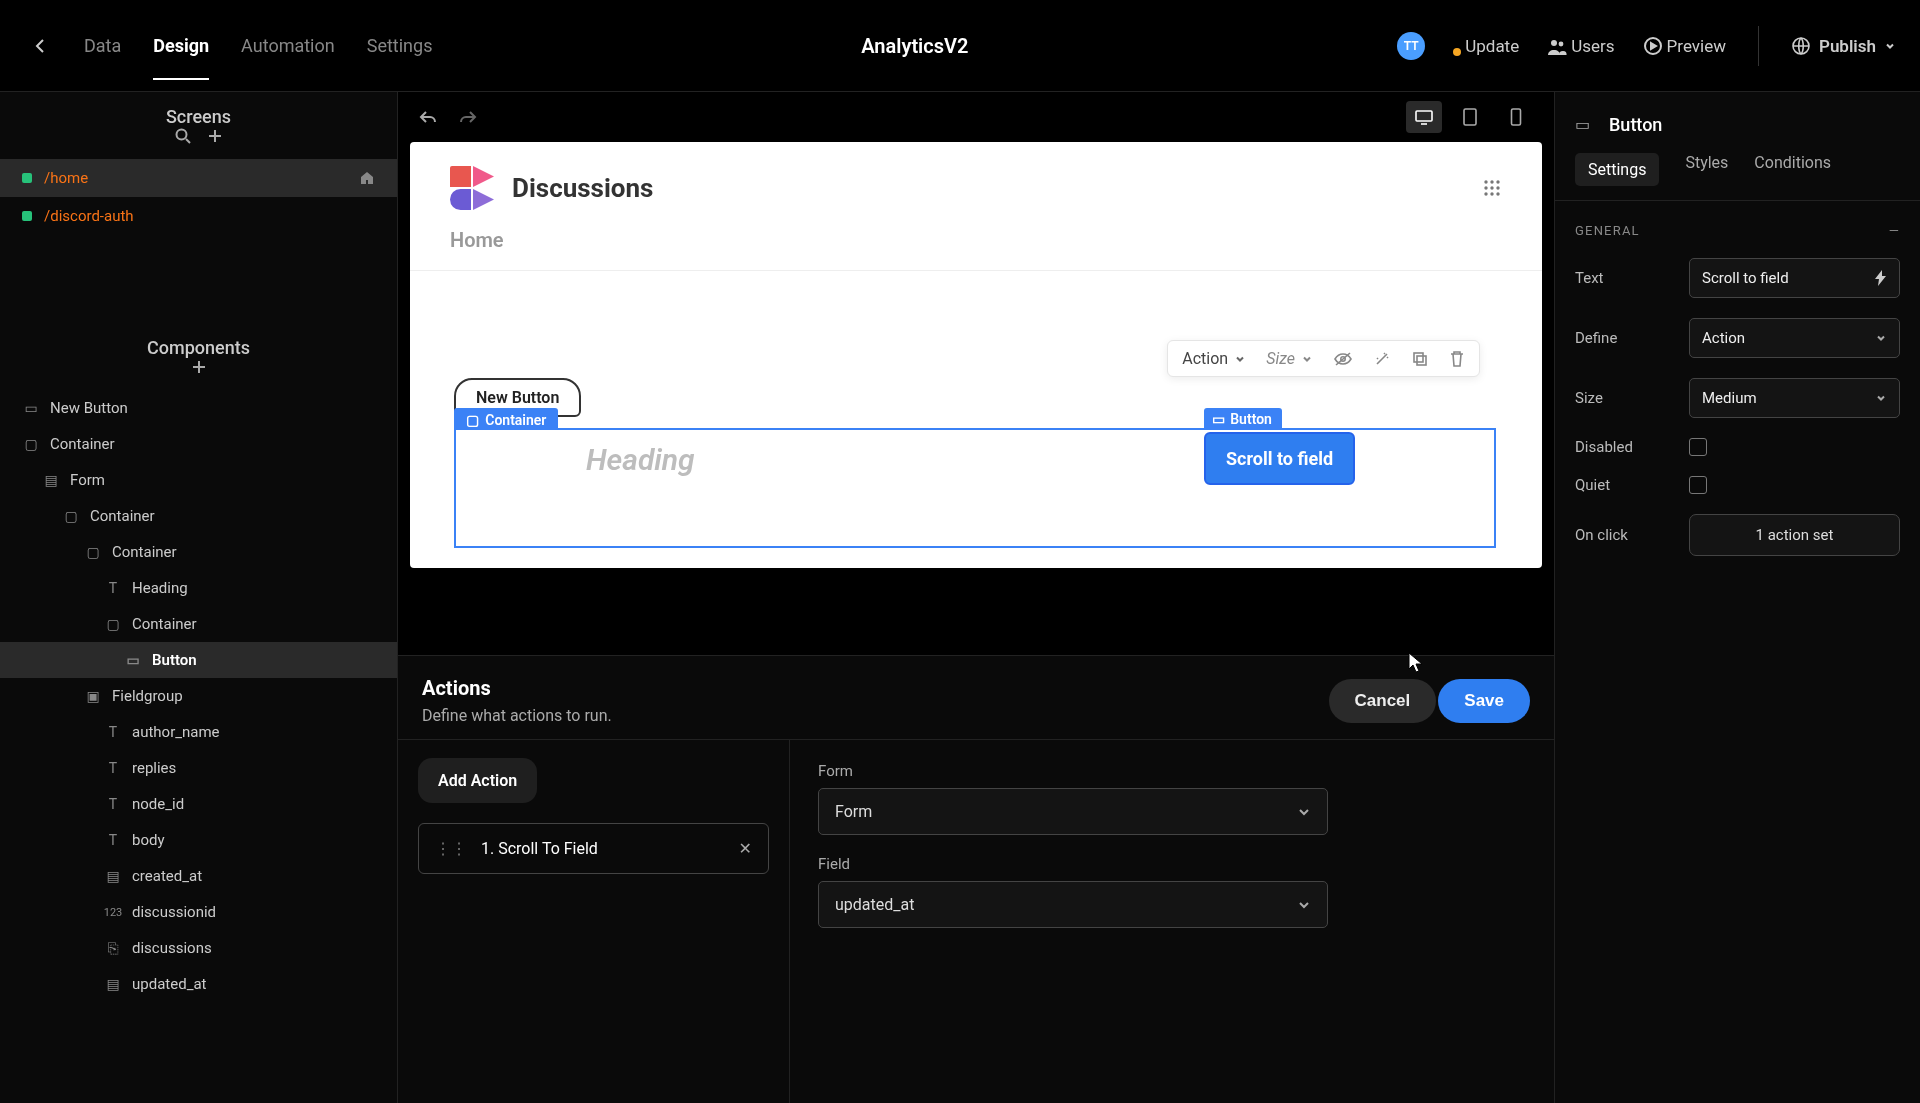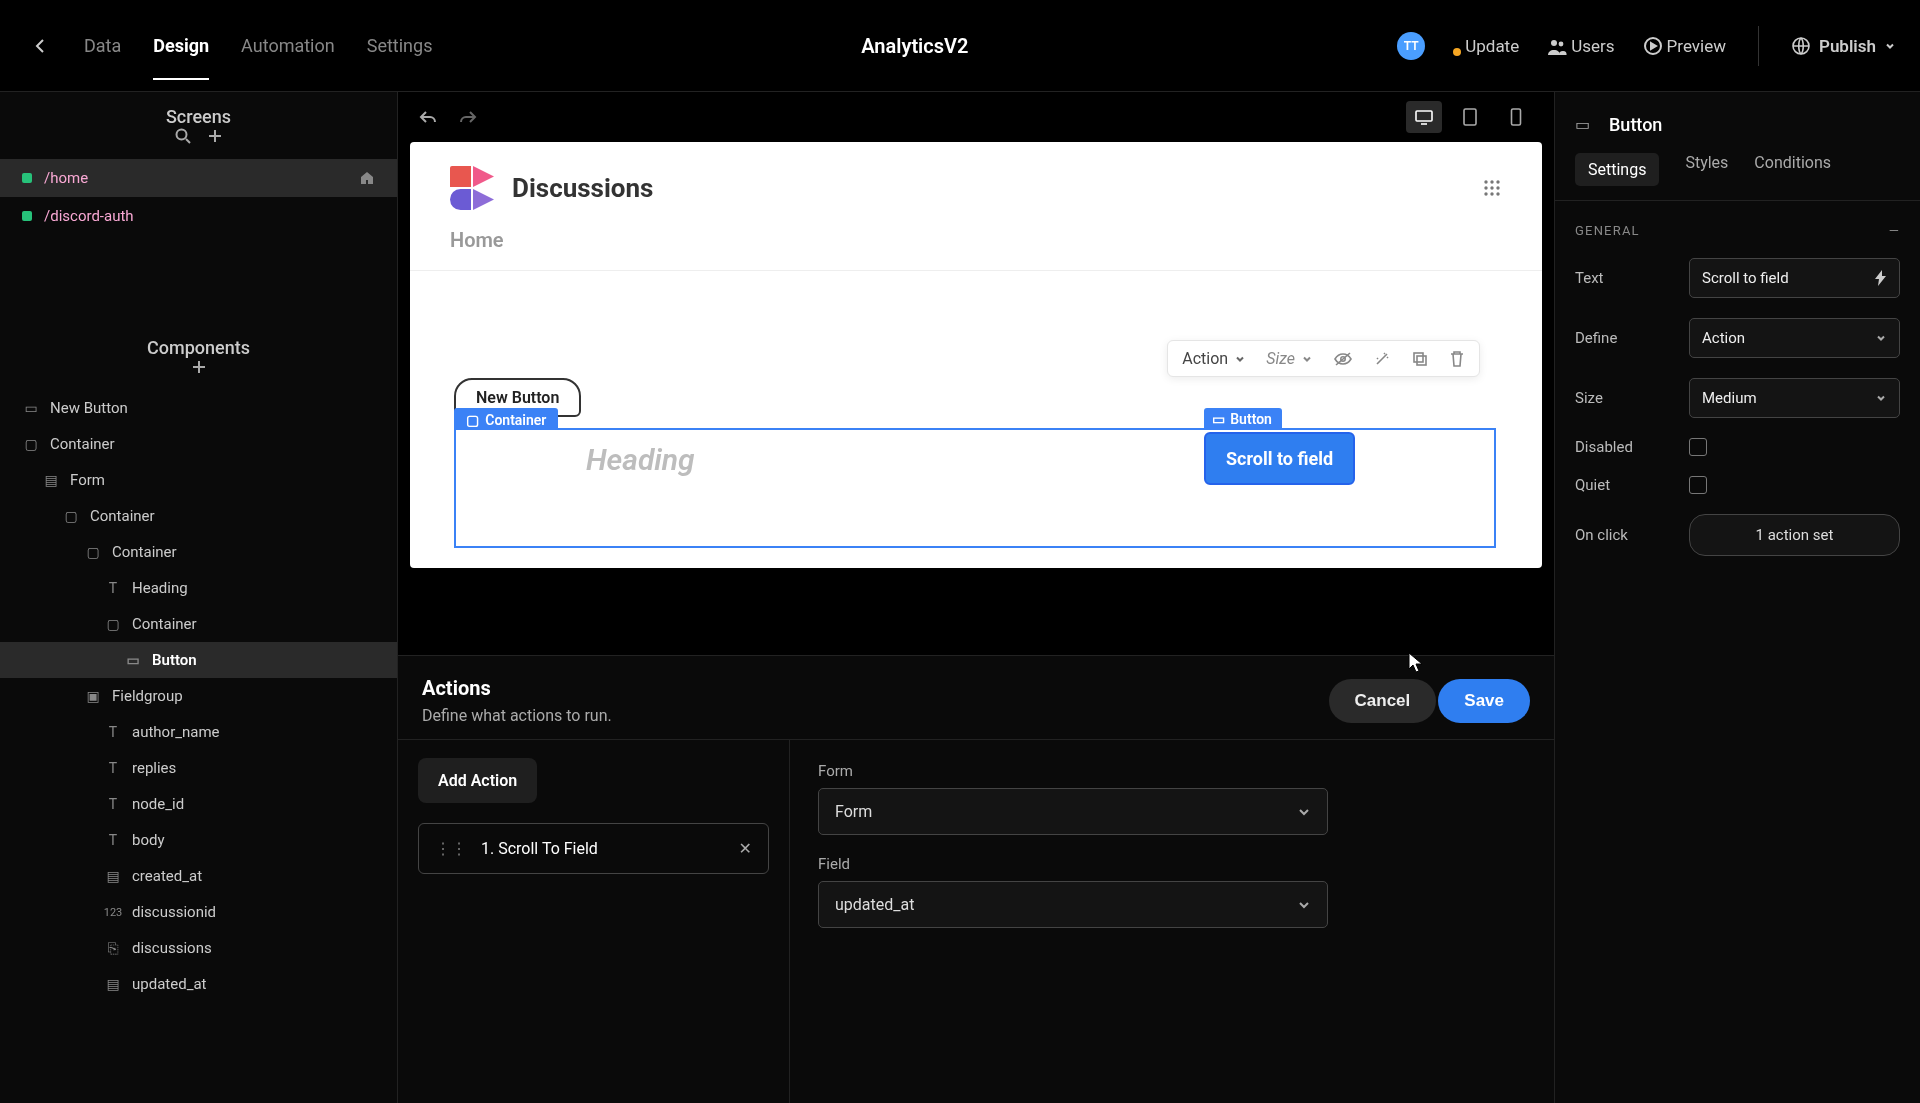--- a/index.html
+++ b/index.html
@@ -42,21 +42,21 @@
 
     
     .main { display: flex; height: calc(100% - 72px); }
 
     
     .left { width: 398px; background: #0a0a0a; display:flex; flex-direction:column; border-right:1px solid #222; }
     .left-section-hdr { display:flex; align-items:center; justify-content:space-between; padding: 14px 20px; flex-direction: column; }
     .left-section-hdr h3 { font-size:18px; font-weight:500; color:#ccc; }
     .left-section-hdr .icons { display:flex; gap:14px; }
     .left-section-hdr .icon-btn { color:#aaa; cursor:pointer; }
-    .screen-item { display:flex; align-items:center; gap:12px; padding:10px 22px; font-size:15px; color:#f9a8d4; cursor:pointer; }
+    .screen-item { display:flex; align-items:center; gap:12px; padding:10px 22px; font-size:15px; color:#f97316; cursor:pointer; }
     .screen-item.active { background:#2a2a2a; }
     .screen-item.active .home-icon { margin-left:auto; color:#888; }
     .status-dot { width:10px; height:10px; border-radius:2px; background:#27c27a; }
     .tree { flex:1; overflow-y:auto; padding-bottom:12px; }
     .tree-item { display:flex; align-items:center; gap:10px; padding:9px 0 9px 22px; font-size:15px; color:#ccc; cursor:pointer; }
     .tree-item.selected { background:#2a2a2a; color:#fff; font-weight:600; }
     .tree-item .ticon { width:18px; display:inline-flex; justify-content:center; color:#888; font-size:14px; }
     .indent-1{padding-left:42px;} .indent-2{padding-left:62px;} .indent-3{padding-left:84px;}
     .indent-4{padding-left:104px;} .indent-5{padding-left:124px;}
 
@@ -97,21 +97,21 @@
     .actions-panel { position:absolute; left:0; right:0; bottom:0; top:563px; background:#0a0a0a; border-top:1px solid #222; display:flex; flex-direction:column; }
     .actions-hdr { display:flex; align-items:center; padding:20px 24px 14px; }
     .actions-hdr .titles h3 { font-size:20px; font-weight:700; }
     .actions-hdr .titles p { font-size:16px; color:#aaa; margin-top:6px; }
     .actions-hdr .btns { margin-left:auto; display:flex; gap:2px; }
     .btn { padding:12px 26px; border-radius:22px; font-size:17px; font-weight:600; cursor:pointer; border:none; }
     .btn-cancel { background:#2a2a2a; color:#eee; }
     .btn-save { background:#2f7ef0; color:#fff; }
     .actions-body { flex:1; display:flex; border-top:1px solid #222; }
     .actions-left { width:392px; padding:18px 20px; border-right:1px solid #222; }
-    .add-action { background:#1f1f1f; color:#fff; padding:13px 20px; border-radius:8px; display:inline-block; font-weight:600; font-size:16px; cursor:pointer; }
+    .add-action { background:#1f1f1f; color:#fff; padding:13px 20px; border-radius:14px; display:inline-block; font-weight:600; font-size:16px; cursor:pointer; }
     .action-item { margin-top:20px; border:1px solid #444; border-radius:6px; padding:15px 16px; display:flex; align-items:center; gap:14px; }
     .drag-h { color:#777; cursor:grab; }
     .action-item .label { flex:1; font-size:16px; }
     .close-x { color:#aaa; cursor:pointer; }
     .actions-right { flex:1; padding:22px 28px; }
     .form-field { margin-bottom:20px; max-width:510px; }
     .form-label { font-size:15px; color:#aaa; margin-bottom:8px; display:block; }
     .select { background:#141414; border:1px solid #444; border-radius:5px; padding:13px 16px; font-size:16px; color:#ddd; display:flex; justify-content:space-between; align-items:center; cursor:pointer; }
 
     
@@ -123,21 +123,21 @@
     .r-tab { font-size:16px; color:#aaa; padding-bottom:8px; cursor:pointer; }
     .r-tab.active { color:#fff; background:#1f1f1f; padding:7px 13px; border-radius:5px; }
     .r-sec-title { padding:22px 20px 10px; font-size:13px; letter-spacing:1.2px; color:#888; display:flex; justify-content:space-between; }
     .prop-row { display:flex; align-items:center; padding:10px 20px; gap:14px; }
     .prop-label { width:100px; font-size:15px; color:#bbb; }
     .prop-value { flex:1; }
     .text-input { background:#141414; border:1px solid #444; border-radius:5px; padding:10px 12px; color:#eee; font-size:15px; width:100%; display:flex; align-items:center; justify-content:space-between; }
     .bolt { color:#aaa; }
     .select-r { background:#141414; border:1px solid #444; border-radius:5px; padding:10px 12px; color:#eee; font-size:15px; width:100%; display:flex; justify-content:space-between; align-items:center; }
     .checkbox { width:18px; height:18px; border:1.5px solid #777; border-radius:3px; cursor:pointer; }
-    .actions-set { background:#141414; border:1px solid #444; border-radius:16px; padding:11px; text-align:center; color:#ddd; font-size:15px; cursor:pointer; }
+    .actions-set { background:#141414; border:1px solid #444; border-radius:7px; padding:11px; text-align:center; color:#ddd; font-size:15px; cursor:pointer; }
 
     svg { display:block; }
     .cursor { position:absolute; top:560px; left:1010px; color:#000; pointer-events:none; }
   </style>
 </head>
 <body>
 
 <div class="topbar">
   <div class="back-btn">
     <svg width="20" height="20" viewBox="0 0 20 20" fill="none" stroke="#ccc" stroke-width="2">

